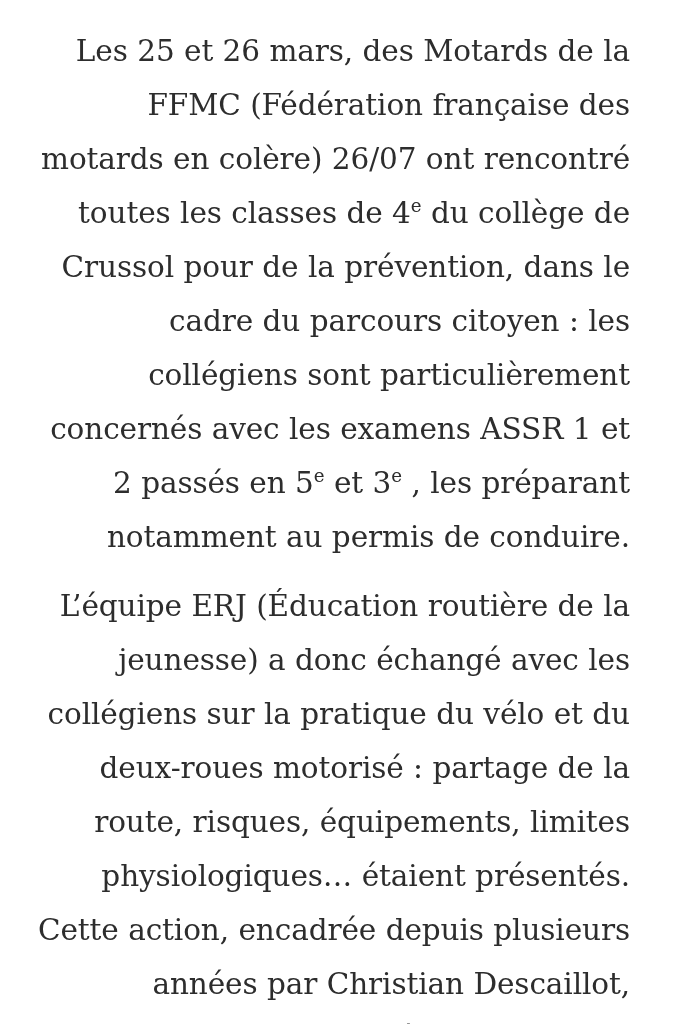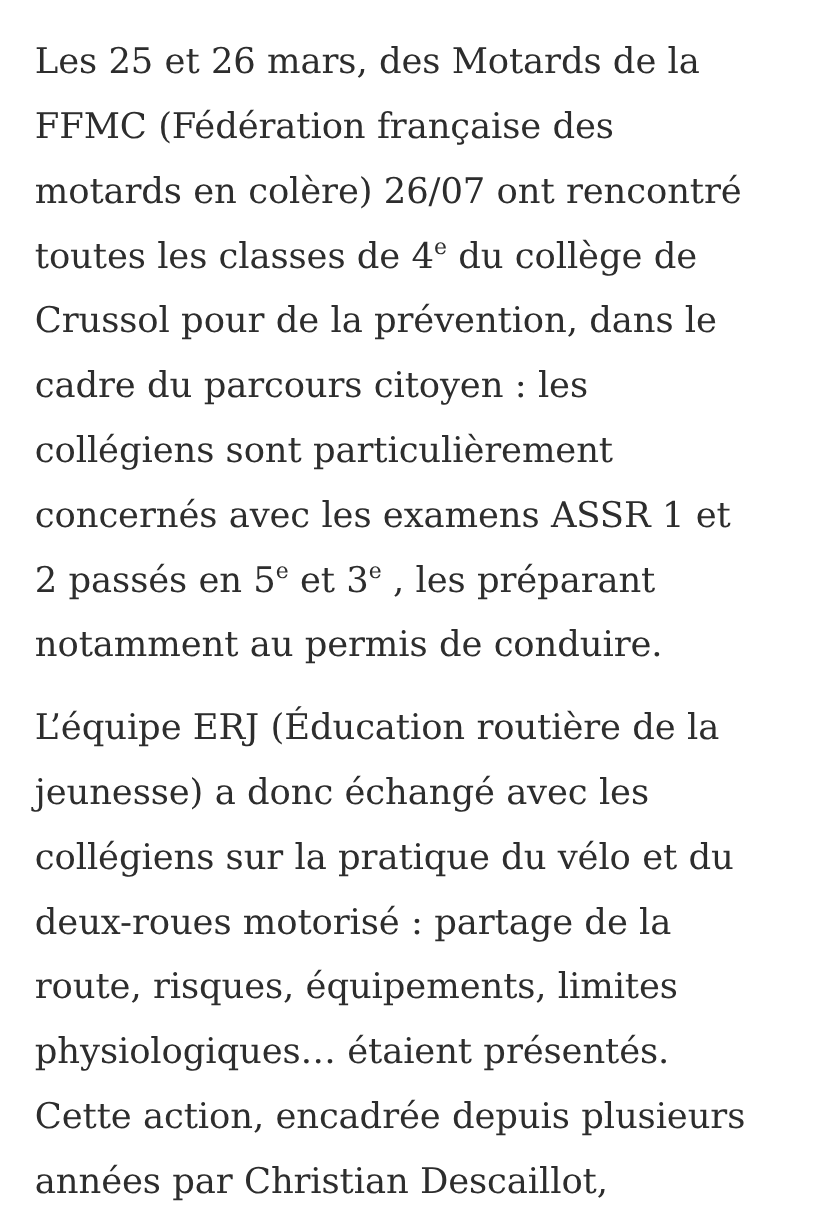--- a/index.html
+++ b/index.html
@@ -19,21 +19,21 @@
     width: 686px;
     padding: 24px 56px 0 29px;
   }
   .article-paragraph {
     margin: 0 0 15px 0;
     font-size: 29.5px;
     line-height: 54px;
     color: #2d2d2d;
     letter-spacing: -0.1px;
     word-spacing: 0.2px;
-    text-align: left;
+    text-align: right;
     font-weight: 400;
     -webkit-font-smoothing: antialiased;
   }
   .article-paragraph:last-child {
     margin-bottom: 0;
   }
   sup {
     font-size: 0.62em;
     line-height: 0;
     vertical-align: 0.62em;

